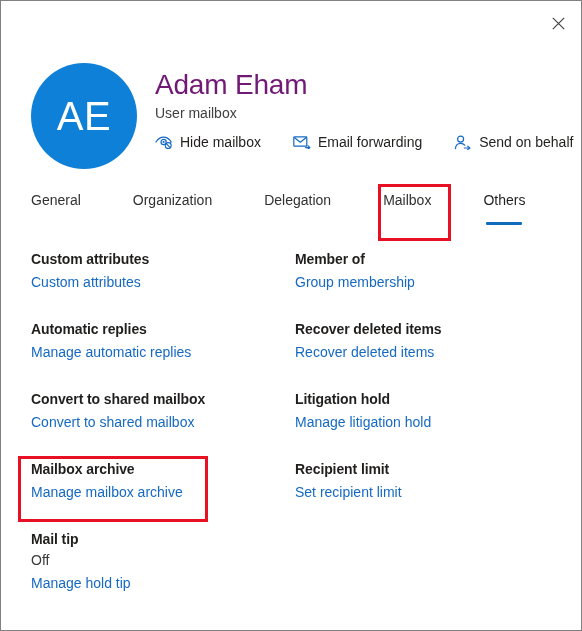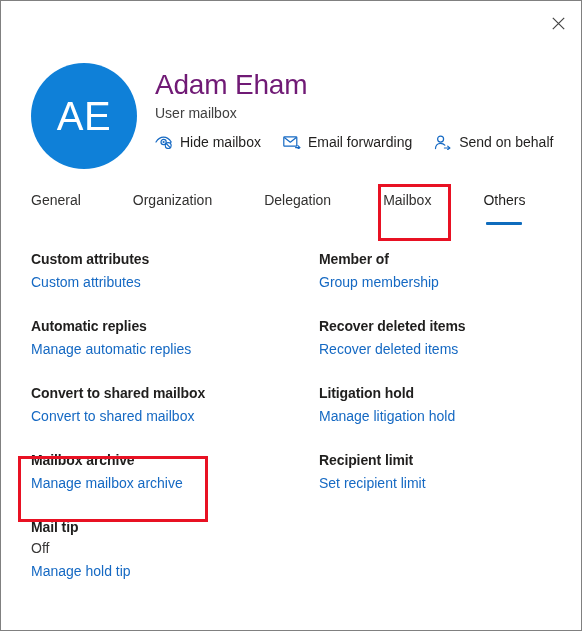--- a/index.html
+++ b/index.html
@@ -86,21 +86,21 @@
   #mailbox-type {
     margin-top: 5px;
     font-size: 14px;
     color: #404040;
     line-height: 18px;
   }
   #header-actions {
     margin-top: 11px;
     display: flex;
     align-items: center;
-    gap: 22px;
+    gap: 32px;
   }
   .hdr-action {
     display: flex;
     align-items: center;
     gap: 7px;
     cursor: pointer;
     white-space: nowrap;
   }
   .hdr-action .hdr-icon {
     display: flex;
@@ -160,21 +160,20 @@
     top: 248px;
     left: 30px;
     width: 520px;
   }
   .settings-grid {
     display: grid;
     grid-template-columns: 264px 1fr;
     grid-auto-rows: minmax(0, auto);
     row-gap: 27px;
     column-gap: 0;
-    gap: 24px;
   }
   .setting-item {
     position: relative;
   }
   .setting-title {
     font-size: 14px;
     font-weight: bold;
     color: #201F1E;
     line-height: 20px;
     letter-spacing: -0.1px;

